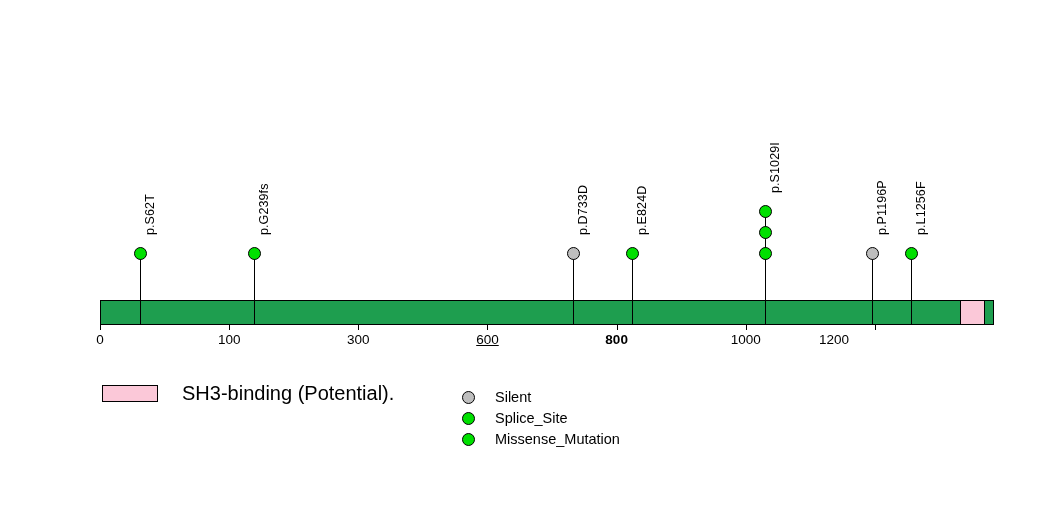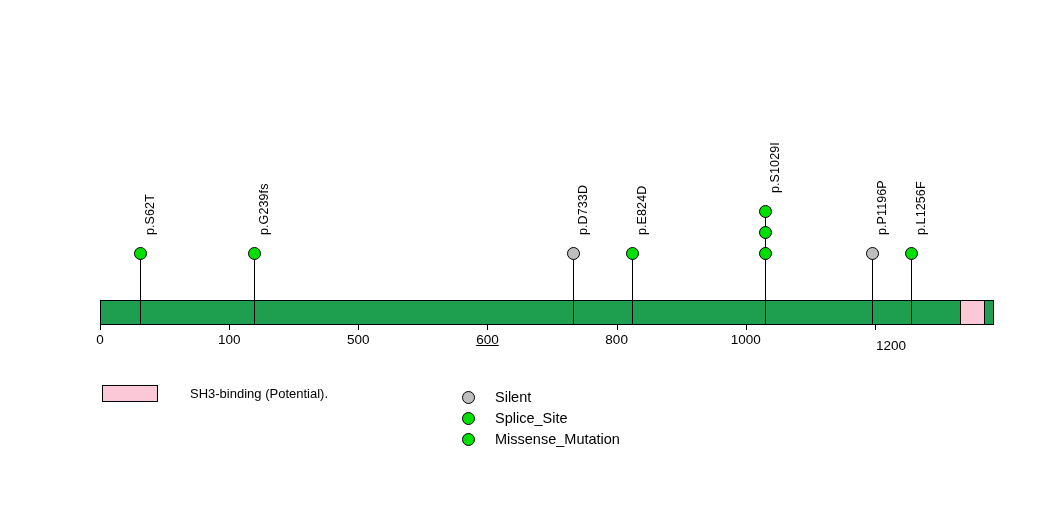--- a/index.html
+++ b/index.html
@@ -100,23 +100,23 @@
     position: absolute;
     left: 0px;
     top: 0px;
     width: 56px;
     height: 17px;
     border: 1px solid #000000;
     box-sizing: border-box;
   }
   #domain-legend .dom-text {
     position: absolute;
-    left: 88px;
+    left: 80px;
     top: -1px;
-    font-size: 13px;
+    font-size: 20px;
     line-height: 19px;
     white-space: nowrap;
   }
 
   #mutation-legend {
     position: absolute;
     left: 462px;
     top: 388px;
   }
   .legend-row {
@@ -192,29 +192,29 @@
         <div class="mut-label" style="top: 235px; left: 4px;">p.L1256F</div>
       </div>
     </div>
 
   <div id="axis-layer">
       <div class="tick-mark" style="left: 100px; top: 325px;"></div>
       <div class="tick-label" style="left: 100px;">0</div>
       <div class="tick-mark" style="left: 229.16px; top: 325px;"></div>
       <div class="tick-label" style="left: 229.16px;">100</div>
       <div class="tick-mark" style="left: 358.32px; top: 325px;"></div>
-      <div class="tick-label" style="left: 358.32px;">500</div>
+      <div class="tick-label" style="left: 358.32px;">300</div>
       <div class="tick-mark" style="left: 487.48px; top: 325px;"></div>
       <div class="tick-label" style="left: 487.48px; text-decoration: underline;">600</div>
       <div class="tick-mark" style="left: 616.64px; top: 325px;"></div>
-      <div class="tick-label" style="left: 616.64px;">800</div>
+      <div class="tick-label" style="left: 616.64px; font-weight: bold;">800</div>
       <div class="tick-mark" style="left: 745.8px; top: 325px;"></div>
       <div class="tick-label" style="left: 745.8px;">1000</div>
       <div class="tick-mark" style="left: 874.96px; top: 325px;"></div>
-      <div class="tick-label" style="left: 891px; margin-top: 6px;">1200</div>
+      <div class="tick-label" style="left: 834px;">1200</div>
     </div>
 
   <div id="domain-legend">
     <div class="swatch" style="background: rgb(251, 200, 216);"></div>
     <div class="dom-text">SH3-binding (Potential).</div>
   </div>
 
   <div id="mutation-legend">
     <div class="legend-row">
       <span class="legend-dot" style="background: rgb(190, 190, 190);"></span>

